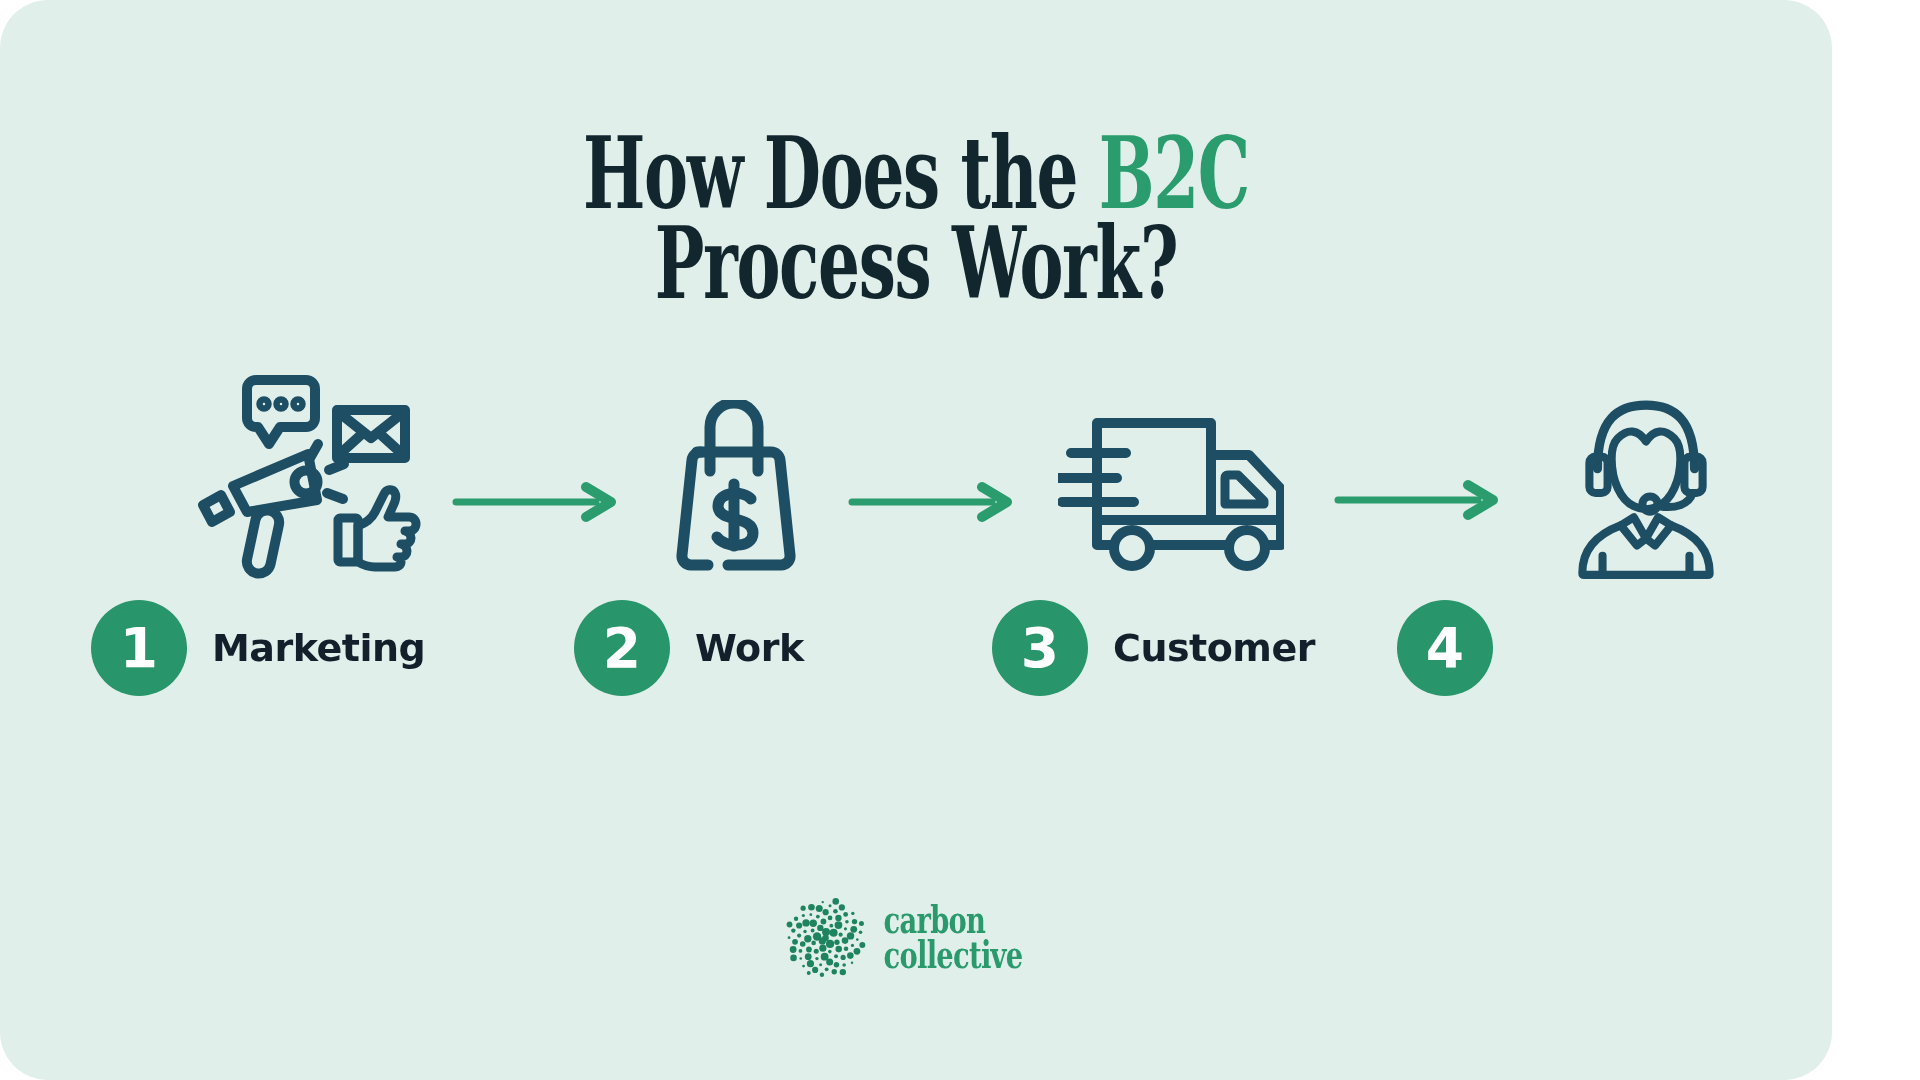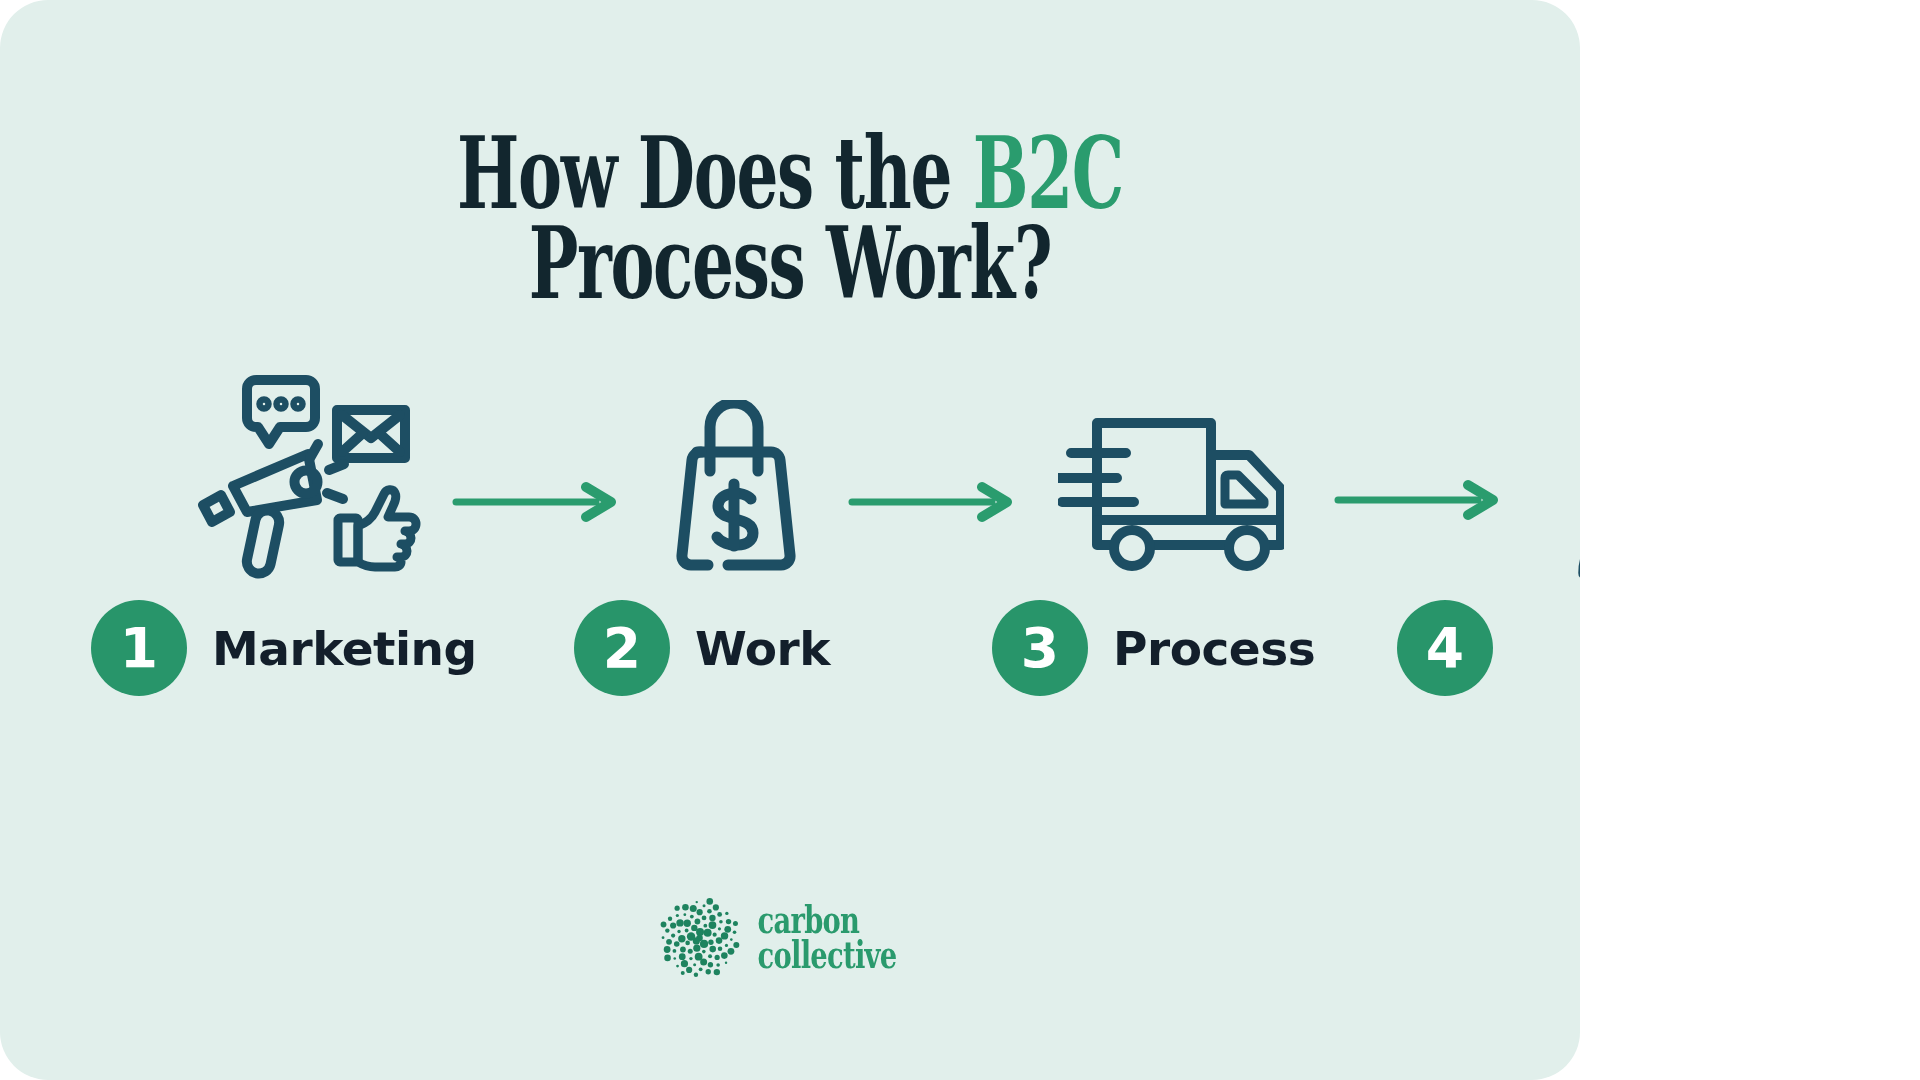--- a/index.html
+++ b/index.html
@@ -1,37 +1,37 @@
 <!DOCTYPE html>
 <html style="--mint: #e1efeb; --teal: #1d4e63; --green: #2a9c6e; --badge: #28956a; --titledark: #12262e; --labeldark: #131f2b; --logogreen: #2a9a6d; --dotgreen: #1e835f;"><head>
 <meta charset="utf-8">
 <style>
   :root{
     --mint:#e1efeb; --teal:#1d4e63; --green:#2a9c6e; --badge:#28956a;
     --titledark:#12262e; --labeldark:#131f2b; --logogreen:#2a9a6d; --dotgreen:#1e835f;
   }
   *{box-sizing:border-box}
   html,body{margin:0;padding:0;background:#ffffff}
-  .page{position:relative;width:1580px;height:1080px;font-family:"DejaVu Sans",sans-serif;}
+  .page{position:relative;width:1832px;height:1080px;font-family:"DejaVu Sans",sans-serif;}
   .canvas{position:absolute;inset:0;background:var(--mint);border-radius:48px;overflow:hidden}
 
   .title{position:absolute;left:0;right:0;top:128px;margin:0;text-align:center;
     font-family:"DejaVu Serif",serif;font-weight:700;font-size:100px;line-height:90px;
     letter-spacing:-2px;color:var(--titledark);transform:scaleX(.66);transform-origin:50% 0}
   .title .hl{color:var(--green)}
   .t-line{display:block}
 
   svg.icon{position:absolute;fill:none;stroke:var(--teal);stroke-linecap:round;stroke-linejoin:round}
   svg.arrow{position:absolute;fill:none;stroke:var(--green);stroke-linecap:round;stroke-linejoin:round}
 
   .step{position:absolute;top:600px;display:flex;align-items:center;gap:25px}
   .badge{width:96px;height:96px;border-radius:50%;background:var(--badge);flex:0 0 auto;
     display:flex;align-items:center;justify-content:center}
   .badge span{color:#fff;font-size:55px;font-weight:700;line-height:1}
-  .step .label{font-size:47px;font-weight:700;color:var(--labeldark);letter-spacing:-.5px;white-space:nowrap}
+  .step .label{font-size:38px;font-weight:700;color:var(--labeldark);letter-spacing:-.5px;white-space:nowrap}
 
   .logo{position:absolute;top:896px;left:calc(50% + 14px);transform:translateX(-50%);
     display:flex;align-items:center;gap:16px}
   .logo-ball{width:84px;height:84px;flex:0 0 auto}
   .logo-text{font-family:"DejaVu Serif",serif;font-weight:700;color:var(--logogreen);
     font-size:38px;line-height:.92;letter-spacing:-1px;transform:scaleX(.72);transform-origin:0 50%}
   .logo-text span{display:block}
 </style>
 </head>
 <body>
@@ -120,21 +120,21 @@
     <div class="step" style="left:574px">
       <div class="badge">
           <span>2</span>
         </div>
       <div class="label">Work</div>
     </div>
     <div class="step" style="left:992px">
       <div class="badge">
           <span>3</span>
         </div>
-      <div class="label">Process</div>
+      <div class="label">Customer</div>
     </div>
     <div class="step" style="left:1397px">
       <div class="badge">
           <span>4</span>
         </div>
     </div>
 
     <div class="logo">
       <svg id="logoBall" class="logo-ball" viewBox="0 0 84 84">
           <circle cx="42.0" cy="42.0" r="3.3" fill="var(--dotgreen)"></circle>

